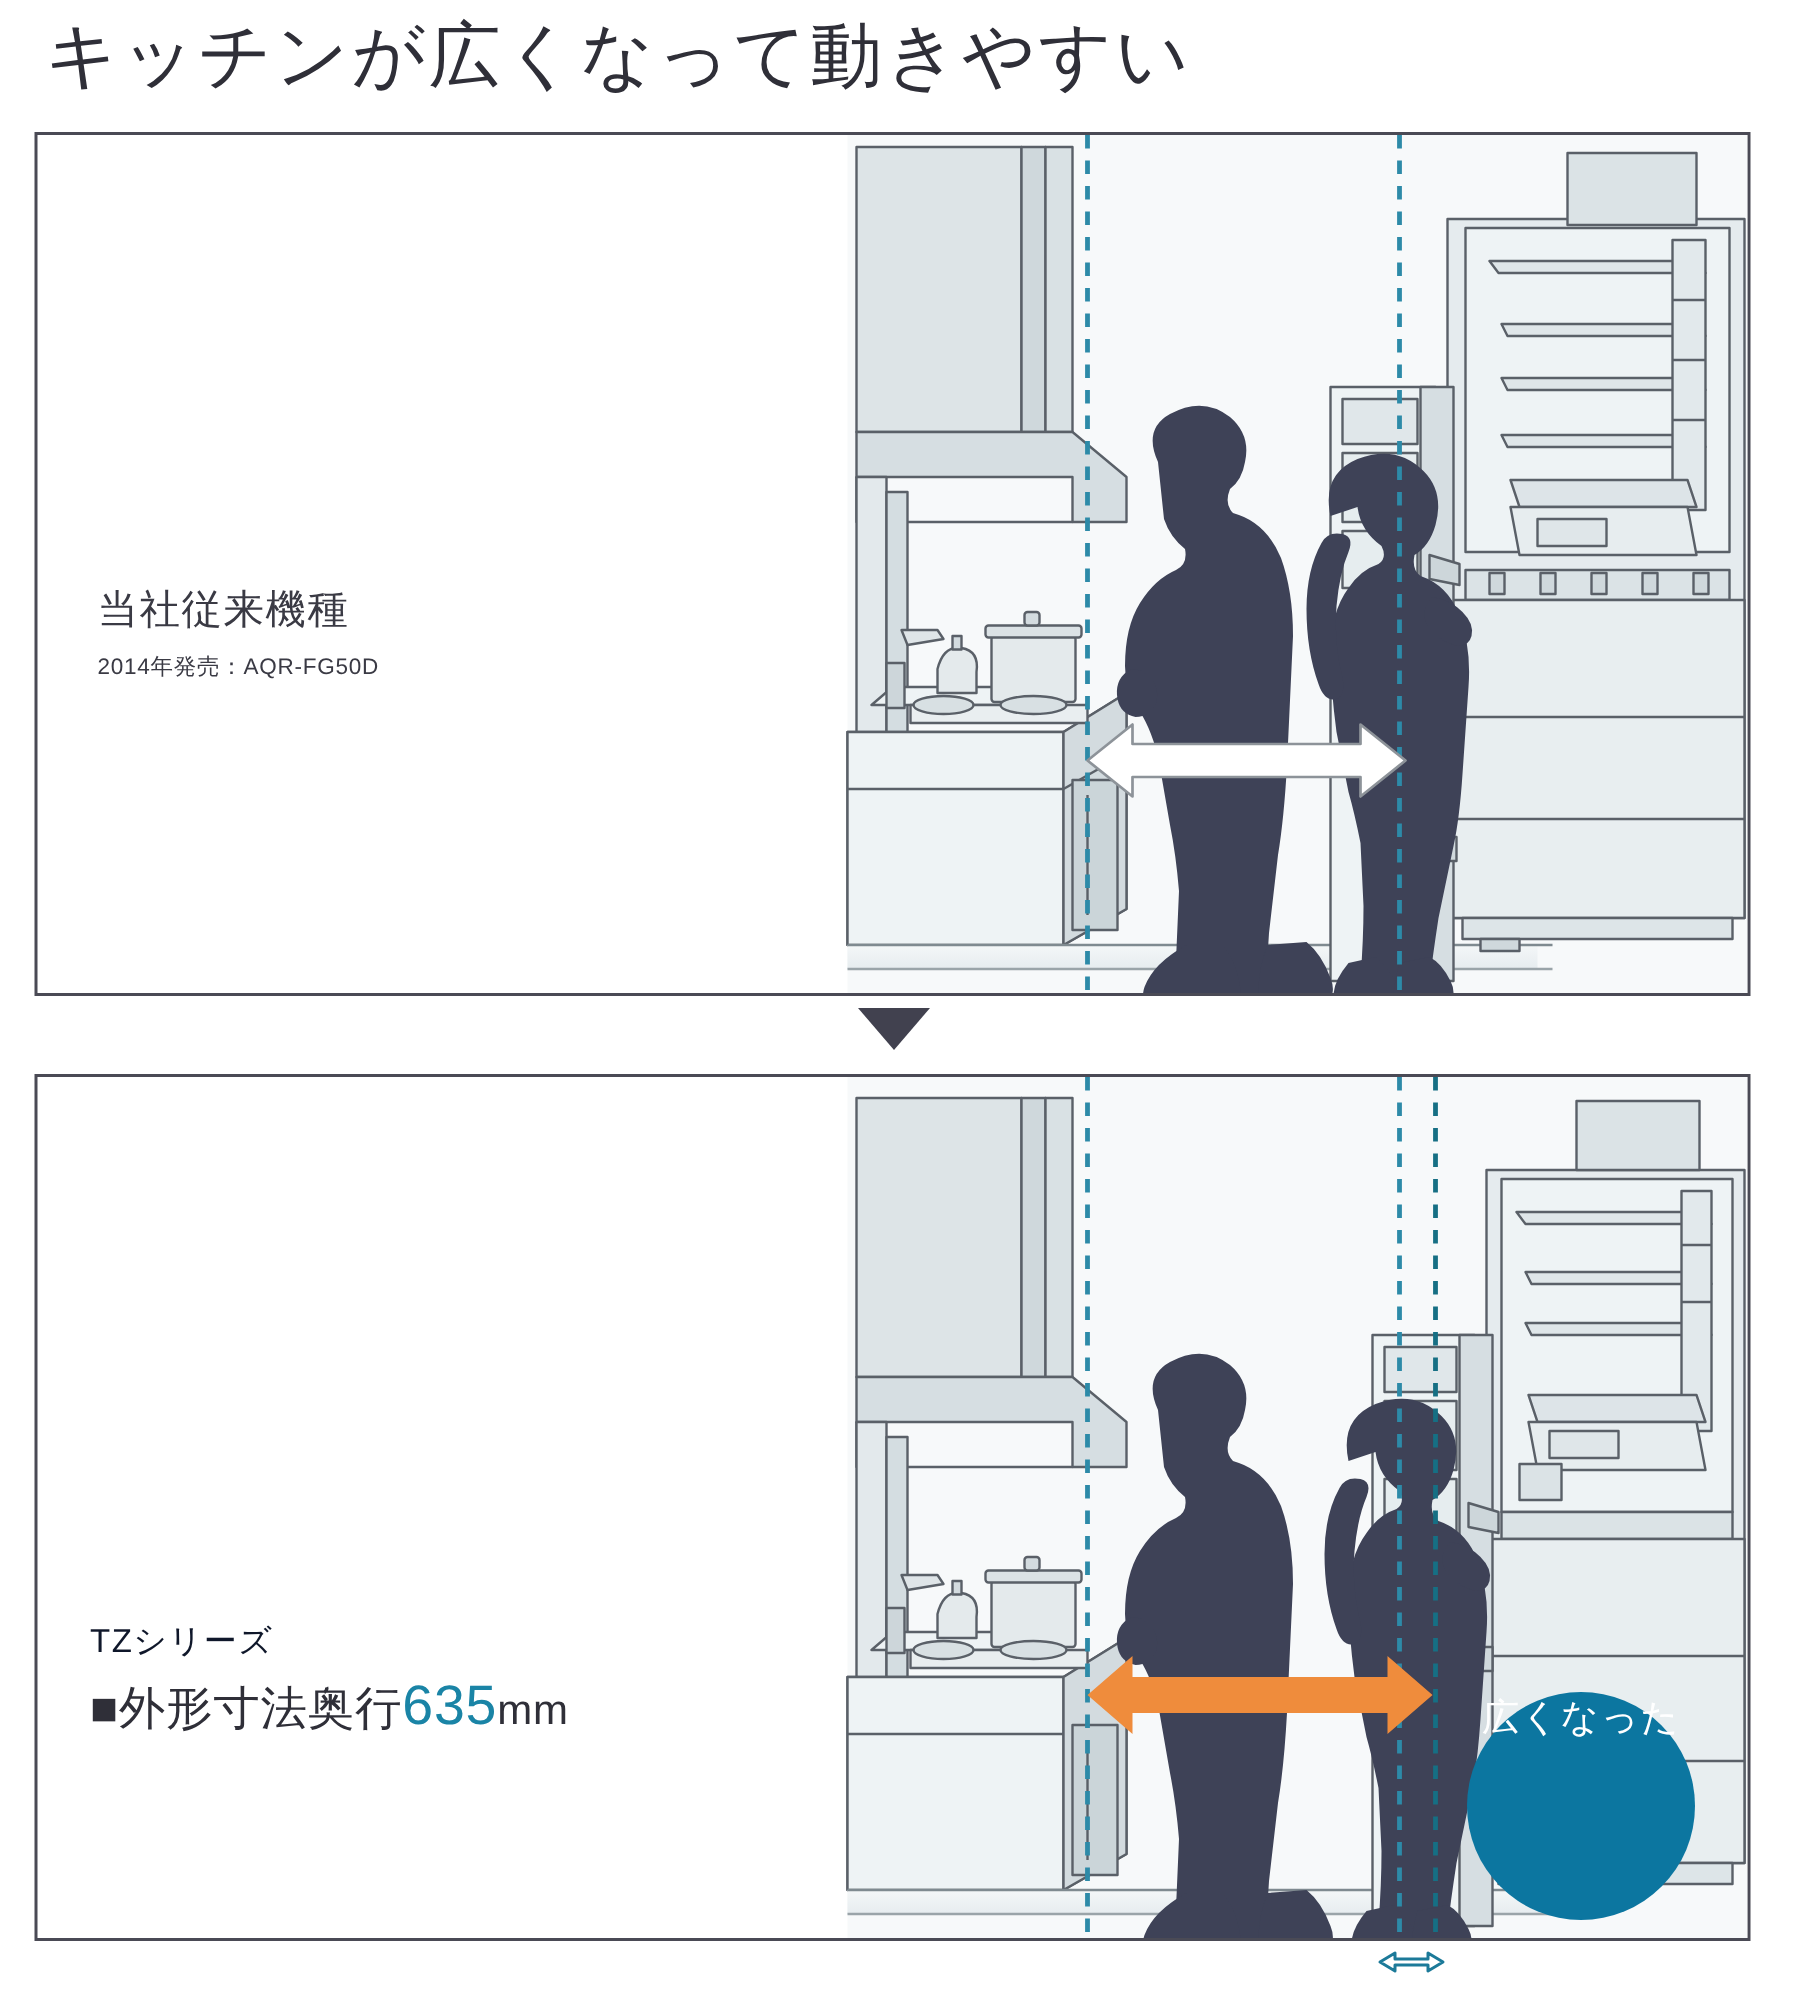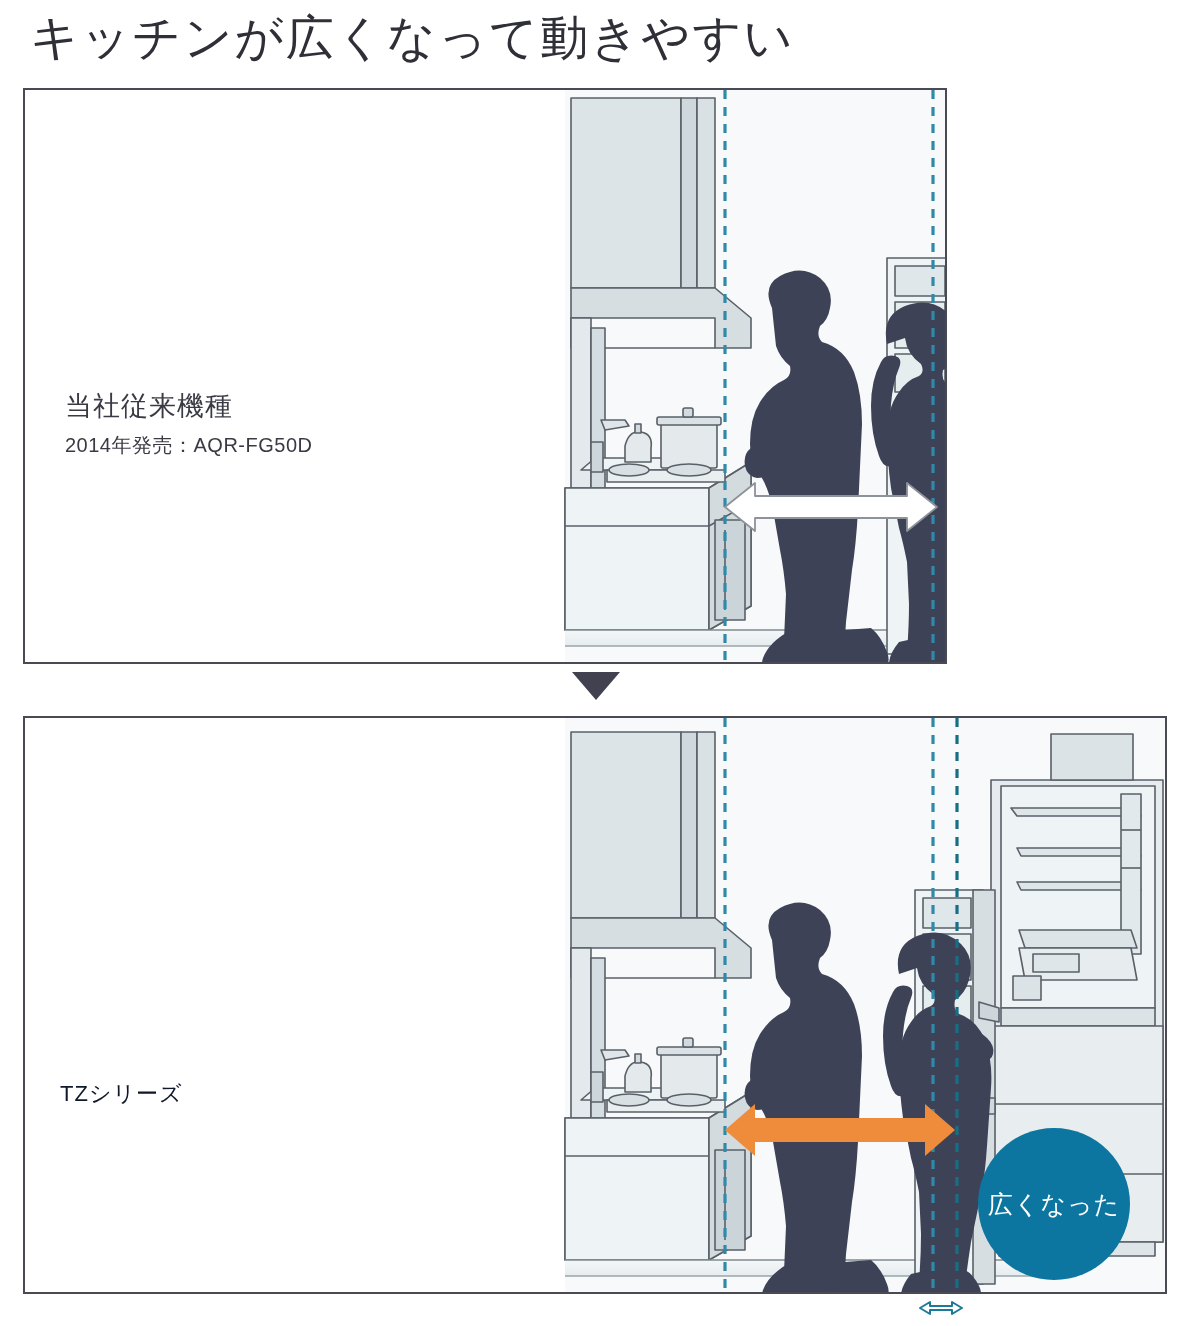--- a/index.html
+++ b/index.html
@@ -24,55 +24,55 @@
   }
 
   
   .panel{
     position:absolute;
     border:2px solid #4a4a55;
     background:#ffffff;
     box-sizing:border-box;
     overflow:hidden;
   }
-  #panel-top{left:23px;top:88px;width:924px;height:576px;}
+  #panel-top{left:23px;top:88px;width:1144px;height:576px;}
   #panel-bottom{left:23px;top:716px;width:1144px;height:578px;}
 
   
   .triangle{
     position:absolute;left:572px;top:672px;
     width:0;height:0;
     border-left:24px solid transparent;
     border-right:24px solid transparent;
     border-top:28px solid #41414f;
   }
 
   
   .txtblock{position:absolute;}
   #text-top{left:40px;top:296px;width:420px;}
 
   .line-model{font-size:27px;line-height:40px;color:#3a3a44;letter-spacing:1px;}
   .line-dim{font-size:31px;line-height:46px;color:#2f2f38;letter-spacing:0.5px;white-space:nowrap;}
   .line-dim .num{font-size:36px;}
   .line-dim .unit{font-size:28px;}
-  .line-note{font-size:20px;line-height:38px;color:#3a3a44;letter-spacing:0.5px;}
+  .line-note{font-size:15px;line-height:38px;color:#3a3a44;letter-spacing:0.5px;}
   #text-bottom2{left:60px;top:1074px;width:420px;}
   .series{font-size:22px;line-height:40px;color:#0f172a;letter-spacing:1px;}
   .accent-num{color:#1a84a6;font-size:37px;}
 
   
   .scene{position:absolute;left:0;top:0;width:100%;height:100%;}
   .scene svg{display:block;}
 
   
   .badge{
     position:absolute;left:978px;top:1128px;
     width:152px;height:152px;border-radius:50%;
     background:#0c76a0;
-    display:flex;align-items:center;justify-content:center;
+    display:flex;justify-content:center;
     color:#ffffff;font-size:25px;letter-spacing:1px;
     z-index:9;
   }
   .badge-tail{
     position:absolute;left:985px;top:1222px;
     width:0;height:0;
     border-top:18px solid #0c76a0;
     border-left:14px solid transparent;
     border-right:22px solid transparent;
     transform:rotate(22deg);
@@ -331,20 +331,23 @@
         <g>
           <path d="M700 412 L730 386 L730 400 L900 400 L900 386 L930 412 L900 438 L900 424 L730 424 L730 438 Z" fill="#ef8c3c" stroke="none"></path>
         </g>
       </svg>
     </div>
 
   </div>
 
   <div class="txtblock" id="text-bottom2">
     <div class="series">TZシリーズ</div>
+    <div class="line-dim">
+      <span>■外形寸法奥行</span><span class="accent-num">635</span><span class="unit">mm</span>
+    </div>
   </div>
 
   <div class="badge-tail"></div>
   <div class="badge">
     <span>広くなった</span>
   </div>
 
   <div class="mini-arrow">
     <svg width="46" height="20" viewBox="0 0 46 20" xmlns="http://www.w3.org/2000/svg">
       <path d="M2 10 L12 4 L12 8 L34 8 L34 4 L44 10 L34 16 L34 12 L12 12 L12 16 Z" fill="none" stroke="#1c7a99" stroke-width="2" stroke-linejoin="round"></path>

